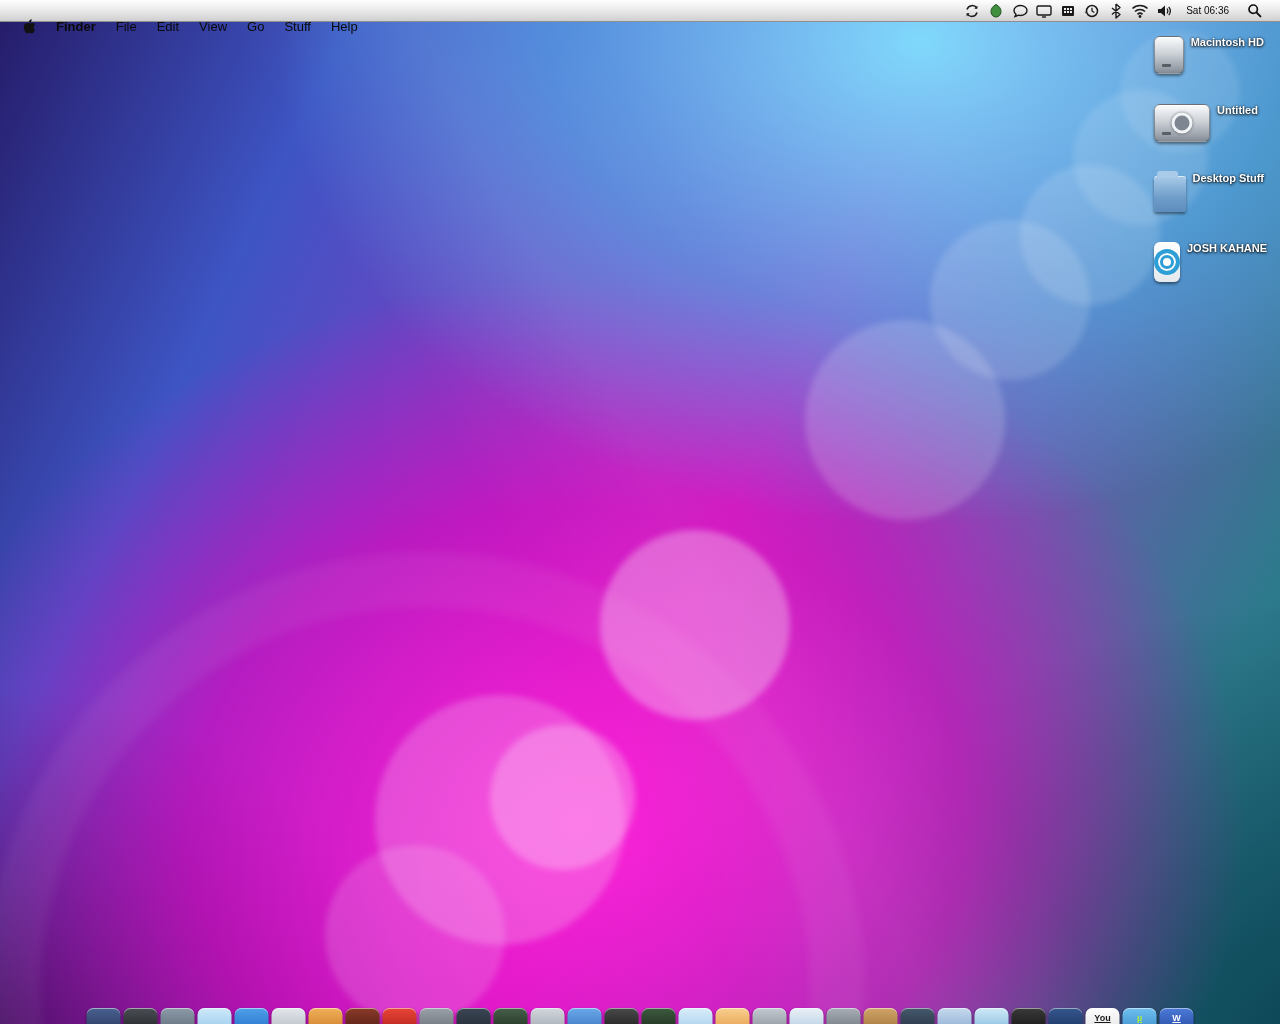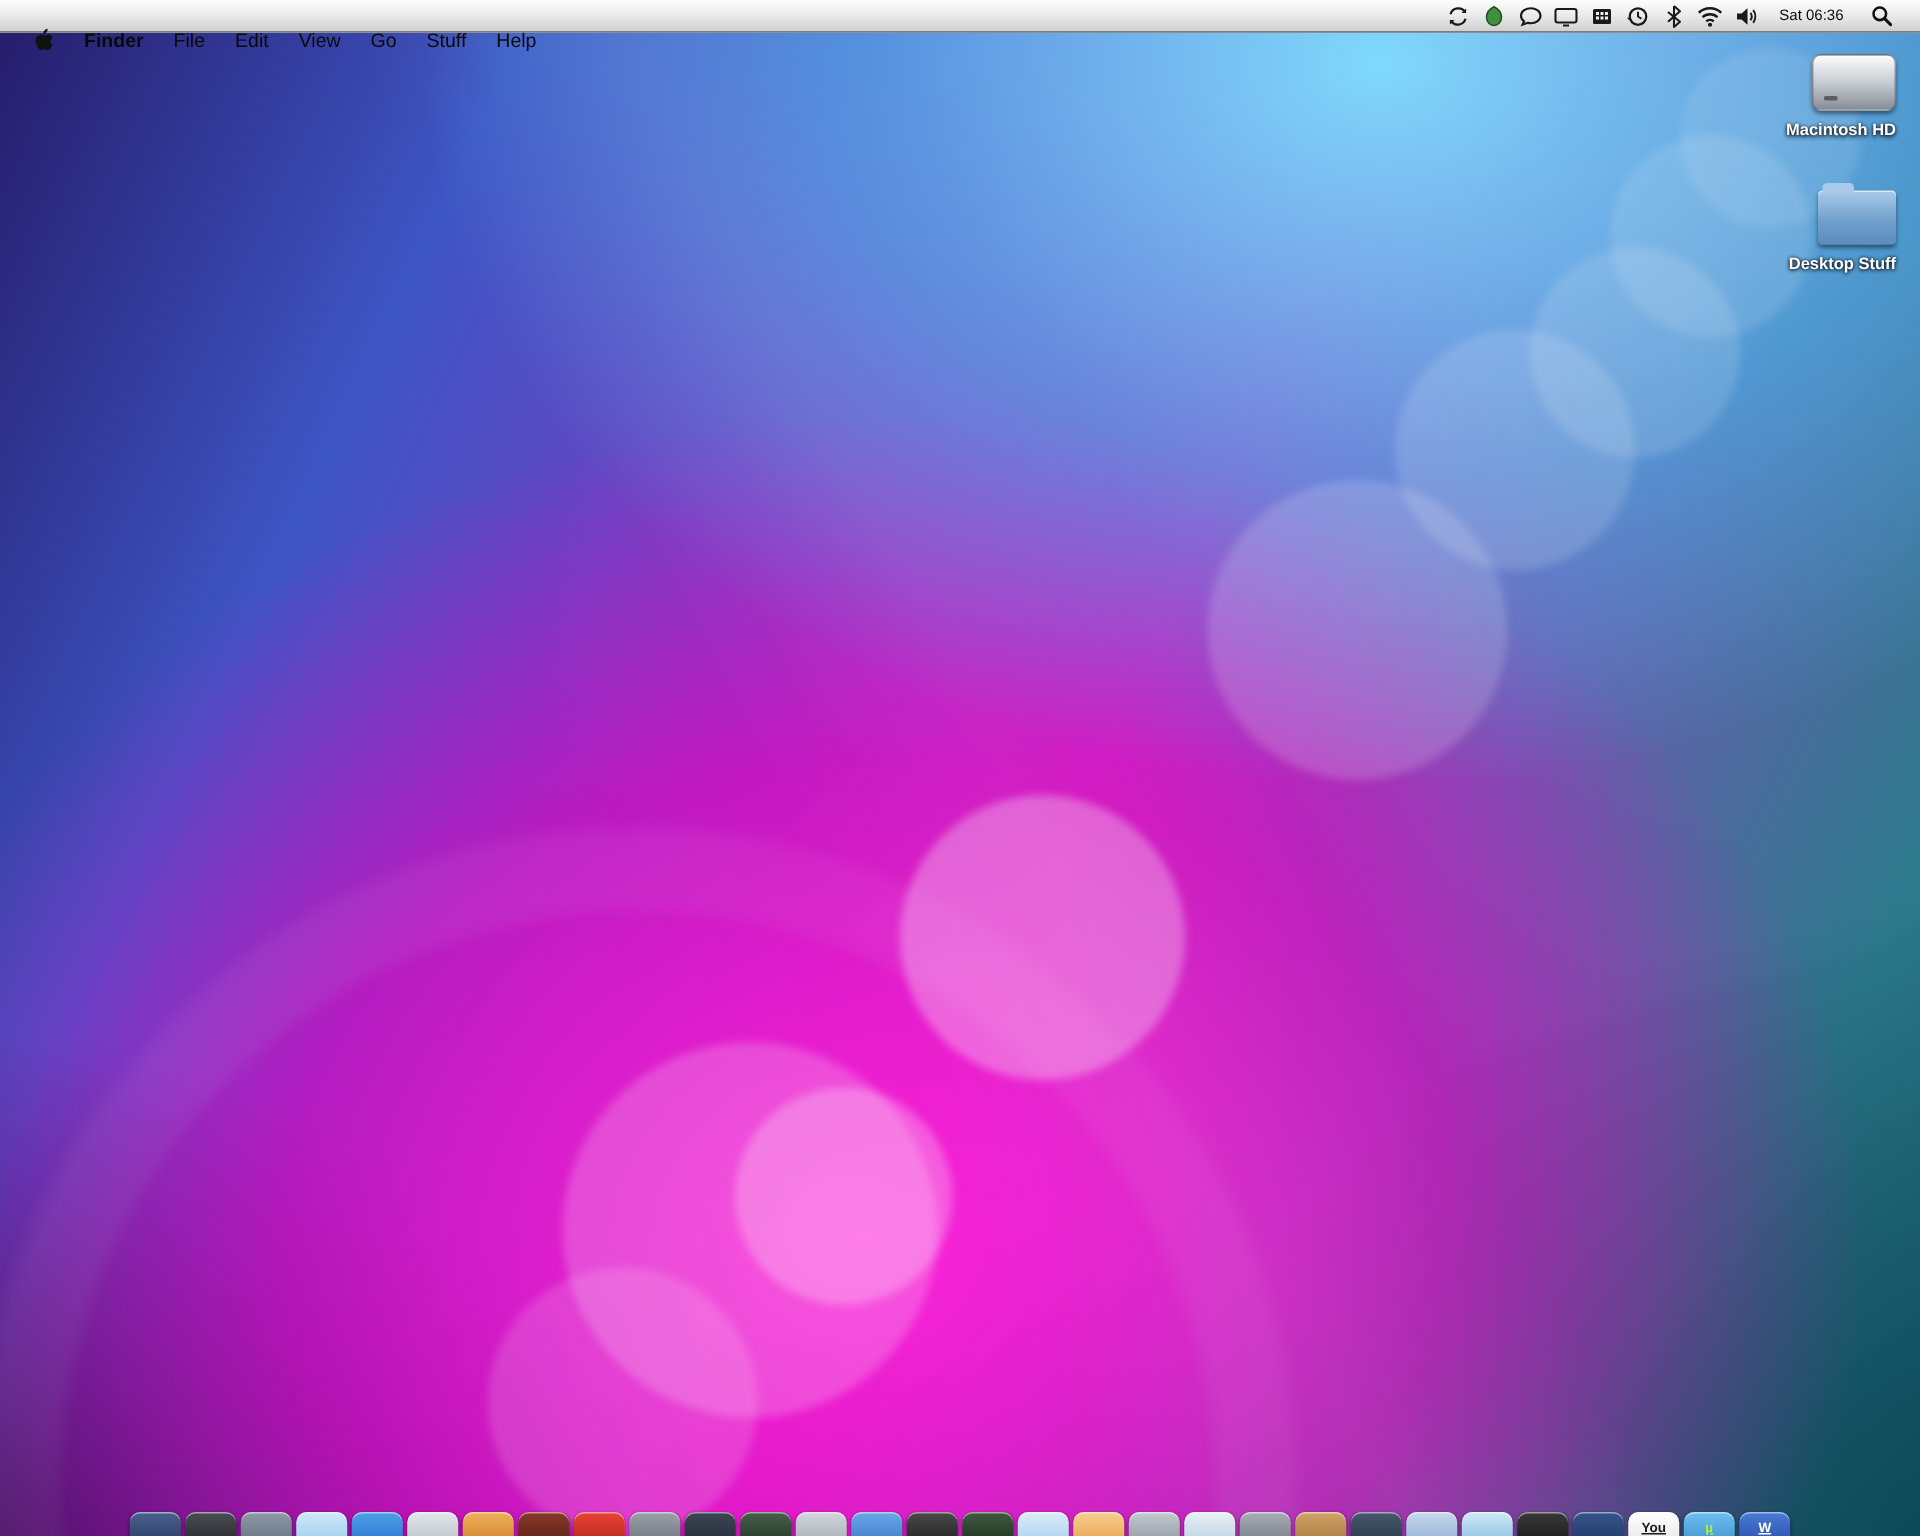--- a/index.html
+++ b/index.html
@@ -58,21 +58,21 @@
     position:absolute; inset:0;
     background:linear-gradient(62deg, transparent 42%, rgba(255,255,255,.05) 52%, transparent 62%);
   }
 
   
   .desktop-icons {
     position:absolute; top:14px; right:16px; width:110px;
     display:flex; flex-direction:column; align-items:center; gap:30px;
     z-index:10;
   }
-  .desk-icon { display:flex; flex-direction:column; align-items:flex-end; gap:7px; width:100%; cursor:default; }
+  .desk-icon { display:flex; flex-direction:row; align-items:flex-start; gap:7px; width:100%; cursor:default; }
   .icon-label {
     font-size:11px; font-weight:bold; color:#fff; text-align:center;
     text-shadow:0 1px 3px rgba(0,0,0,.95), 0 0 2px rgba(0,0,0,.7);
     white-space:nowrap;
   }
   .icon-drive {
     width:56px; height:38px; border-radius:6px; position:relative;
     background:linear-gradient(#fbfcfd, #cdd2d8 45%, #9aa1aa 85%, #848b94);
     box-shadow:inset 0 1px 0 rgba(255,255,255,.95), 0 2px 3px rgba(0,0,0,.45);
     border:1px solid rgba(90,95,102,.6);
@@ -228,22 +228,30 @@
   <div class="bokeh b7"></div>
   <div class="bokeh b8"></div>
   <div class="bokeh b9"></div>
 
   <div class="desktop-icons">
     <div class="desk-icon">
       <div class="icon-drive"></div>
       <div class="icon-label">Macintosh HD</div>
     </div>
     <div class="desk-icon">
+      <div class="icon-drive tm"></div>
+      <div class="icon-label">Untitled</div>
+    </div>
+    <div class="desk-icon">
       <div class="icon-folder"></div>
       <div class="icon-label">Desktop Stuff</div>
+    </div>
+    <div class="desk-icon">
+      <div class="icon-disk"></div>
+      <div class="icon-label">JOSH KAHANE</div>
     </div>
   </div>
 </div>
 
 <div class="dock" id="dock">
     <div class="dock-item" style="background: linear-gradient(rgb(73, 96, 143), rgb(27, 42, 76));"></div>
     <div class="dock-item" style="background: linear-gradient(rgb(74, 78, 84), rgb(18, 20, 23));"></div>
     <div class="dock-item" style="background: linear-gradient(rgb(141, 154, 168), rgb(79, 91, 104));"></div>
     <div class="dock-item" style="background: linear-gradient(rgb(207, 233, 249), rgb(127, 187, 232));"></div>
     <div class="dock-item" style="background: linear-gradient(rgb(79, 159, 232), rgb(22, 96, 192));"></div>

